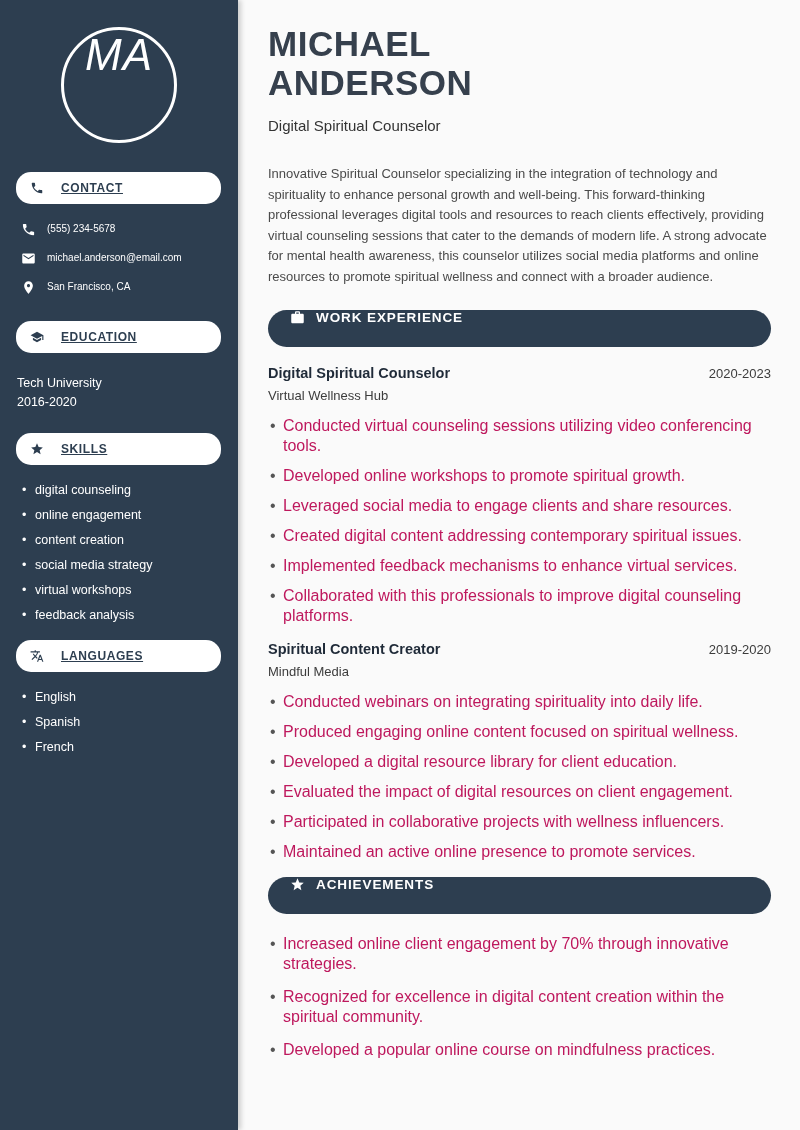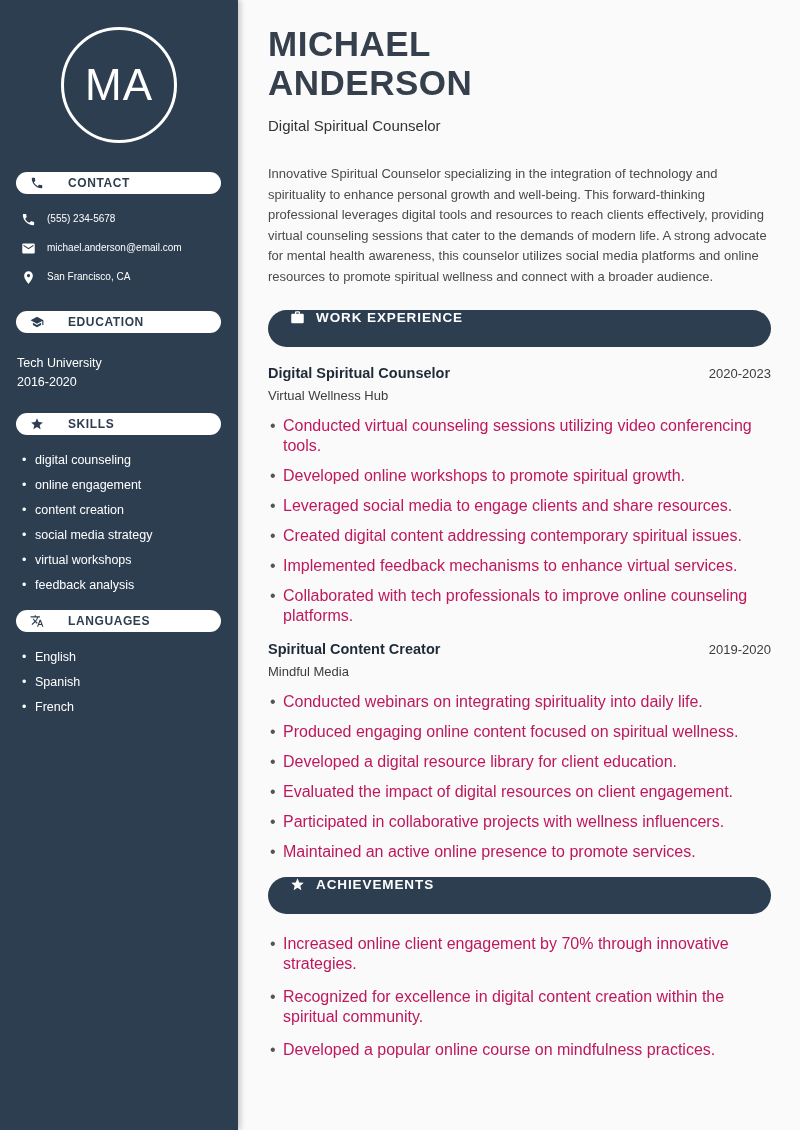--- a/index.html
+++ b/index.html
@@ -21,35 +21,36 @@
     padding-top: 27px;
     box-shadow: 3px 0 5px rgba(0,0,0,0.18);
     position: relative;
     z-index: 2;
   }
   .avatar {
     width: 116px; height: 116px;
     border: 3px solid #ffffff;
     border-radius: 50%;
     margin: 0 auto 29px auto;
-    display: flex; align-items: center; justify-content: center;
+    display: flex; justify-content: center; font-style: italic;
   }
   .avatar span { font-size: 44px; color: #fff; letter-spacing: 1px; font-weight: 400; }
 
   .side-pill {
     background: var(--pill-bg, #ffffff);
     color: var(--sidebar-bg, #2d3e50);
     border-radius: 15px;
-    height: 22px;
+    height: 32px;
     margin: 0 17px 15px 16px;
-    display: flex; align-items: center; gap: 24px;
+    display: flex; align-items: center; gap: 17px;
     padding: 0 14px;
     font-weight: bold;
     font-size: 12px;
     letter-spacing: 0.6px;
+    text-decoration: underline;
   }
   .side-pill svg { width: 14px; height: 14px; fill: currentColor; flex-shrink: 0; }
 
   .contact-list { margin: 16px 0 25px 0; }
   .contact-row {
     display: flex; align-items: center; gap: 11px;
     padding: 0 14px 0 21px;
     margin-bottom: 11px;
     font-size: 10px;
     line-height: 18px;
@@ -235,21 +236,21 @@
             <span class="job-dates">2020-2023</span>
           </div>
           <div class="job-company">Virtual Wellness Hub</div>
           <ul class="bullets">
 
           <li>Conducted virtual counseling sessions utilizing video conferencing tools.</li>
             <li>Developed online workshops to promote spiritual growth.</li>
             <li>Leveraged social media to engage clients and share resources.</li>
             <li>Created digital content addressing contemporary spiritual issues.</li>
             <li>Implemented feedback mechanisms to enhance virtual services.</li>
-            <li>Collaborated with tech professionals to improve online counseling platforms.</li>
+            <li>Collaborated with this professionals to improve digital counseling platforms.</li>
           </ul>
         </section>
 
         <section class="job">
           <div class="job-head">
             <h3 class="job-title">Spiritual Content Creator</h3>
             <span class="job-dates">2019-2020</span>
           </div>
           <div class="job-company">Mindful Media</div>
           <ul class="bullets">

